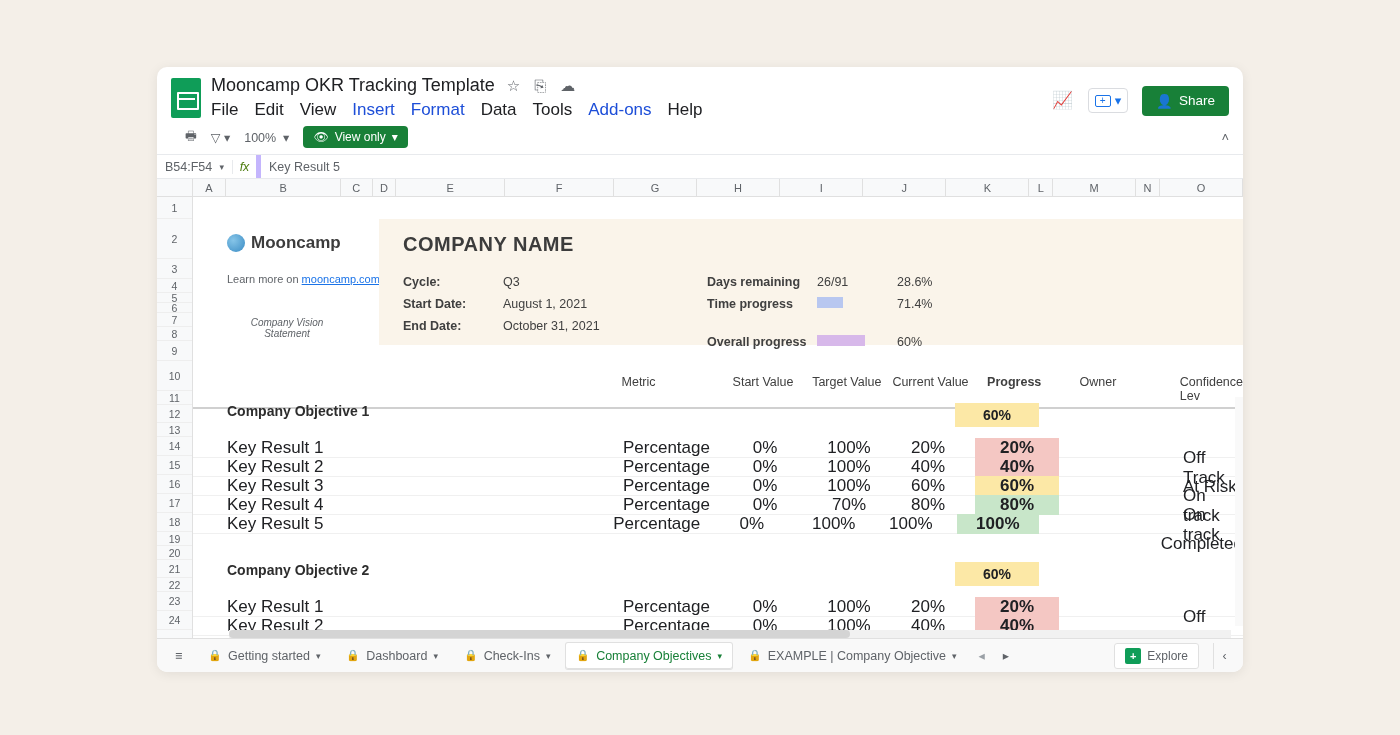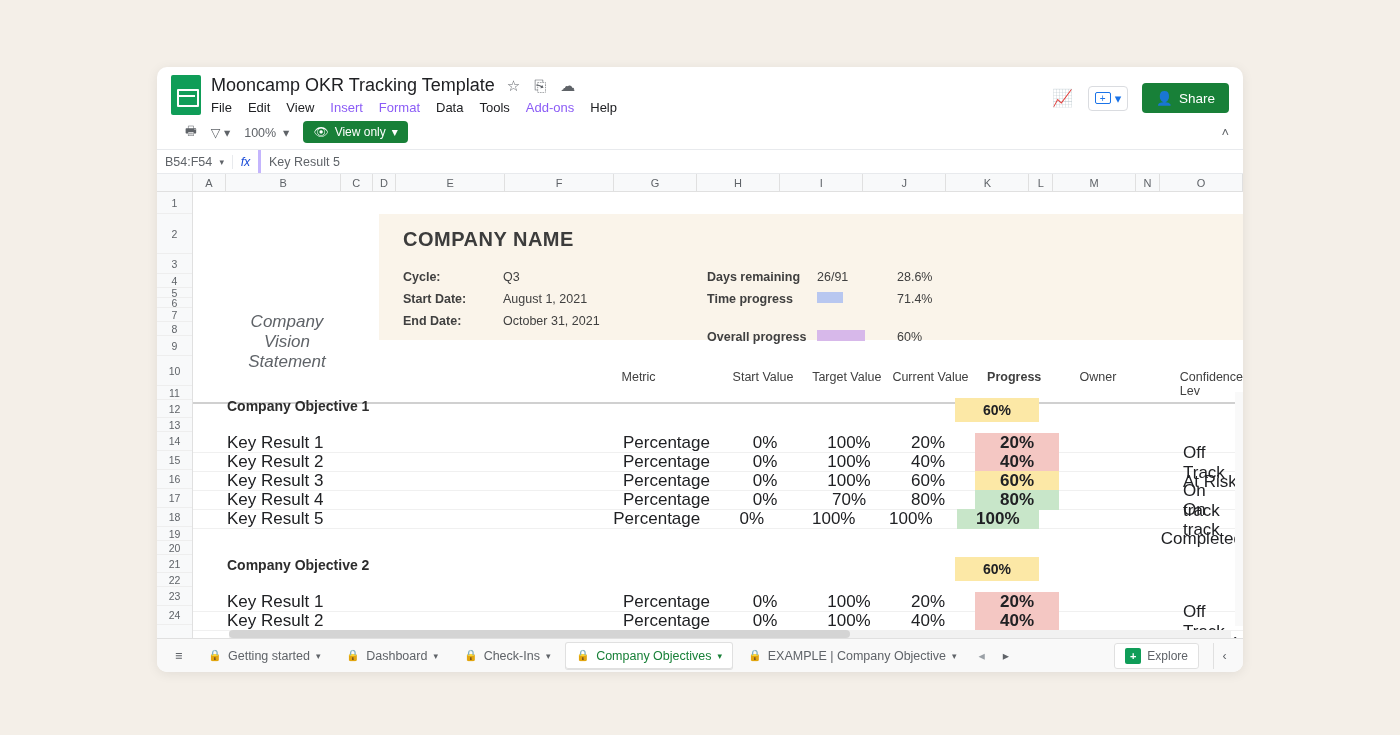--- a/index.html
+++ b/index.html
@@ -53,26 +53,26 @@
   }
   .title-block { flex: 1; }
   .doc-title {
     font-size: 18px;
     color: #202124;
     display: flex; align-items: center; gap: 12px;
   }
   .title-icons { color: #5f6368; display: flex; gap: 14px; font-size: 15px; }
   .menu-bar {
     display: flex; gap: 16px;
-    font-size: 13px;
+    font-size: 17px;
     color: #202124;
     margin-top: 4px;
   }
   .menu-bar span { cursor: pointer; }
-  .menu-bar .disabled { color: #8b5cf6; }
+  .menu-bar .disabled { color: #1d4ed8; }
   .header-actions {
     display: flex; align-items: center; gap: 14px;
     margin-top: 6px;
   }
   .icon-btn { color: #5f6368; cursor: pointer; font-size: 17px; }
   .present-btn {
     border: 1px solid #dadce0;
     border-radius: 4px;
     padding: 4px 6px;
     display: flex; align-items: center; gap: 4px;
@@ -124,22 +124,22 @@
   }
   .name-box {
     width: 76px;
     padding: 0 8px;
     border-right: 1px solid #e8eaed;
     color: #5f6368;
     display: flex; align-items: center; justify-content: space-between;
   }
   .fx-label {
     width: 28px; text-align: center;
-    font-style: italic; color: #1d4ed8;
-    border-right: 3px solid #c4b5fd;
+    font-style: italic; color: #4d7c0f;
+    border-right: 5px solid #c4b5fd;
     height: 100%;
     display: flex; align-items: center; justify-content: center;
   }
   .formula-input {
     flex: 1;
     padding: 0 8px;
     color: #5f6368;
   }
   
   .col-headers {
@@ -213,21 +213,21 @@
     display: flex; align-items: center; gap: 6px;
     font-size: 17px; font-weight: 600; color: #3c3c3c;
   }
   .mooncamp-logo .dot {
     width: 18px; height: 18px; border-radius: 50%;
     background: radial-gradient(circle at 35% 35%, #86c5e8, #3a8bc4);
   }
   .mooncamp-block a { color: #1a73e8; }
   .vision-stmt {
     position: absolute; left: 44px; top: 120px;
-    font-style: italic; font-size: 17px; color: #5f6368;
+    font-style: italic; font-size: 10px; color: #5f6368;
     text-align: center; width: 100px;
   }
   
   .tbl-headers {
     position: absolute; top: 178px; left: 0; right: 0;
     font-size: 12.5px; color: #404040;
     display: flex;
     border-bottom: 2px solid #d0d0d0;
     padding-bottom: 4px;
     font-weight: 500;
@@ -427,20 +427,29 @@
         <div style="height: 19px; line-height: 19px;">18</div>
         <div style="height: 14px; line-height: 14px;">19</div>
         <div style="height: 14px; line-height: 14px;">20</div>
         <div style="height: 18px; line-height: 18px;">21</div>
         <div style="height: 14px; line-height: 14px;">22</div>
         <div style="height: 19px; line-height: 19px;">23</div>
         <div style="height: 19px; line-height: 19px;">24</div>
       </div>
     <div class="sheet-content">
 
+      <div class="mooncamp-block">
+        <div class="mooncamp-logo">
+          <span class="dot"></span>
+          <span>Mooncamp</span>
+        </div>
+        <div style="margin-top:20px;font-size:11px">
+          <span>Learn more on </span><a href="#">mooncamp.com</a>
+        </div>
+      </div>
       <div class="vision-stmt">
         <span>Company Vision</span><br>
         <span>Statement</span>
       </div>
 
       <div class="info-panel">
         <div class="company-name">COMPANY NAME</div>
 
         <div class="info-row" style="left:24px;top:56px">
           <span class="lbl">Cycle:</span>

